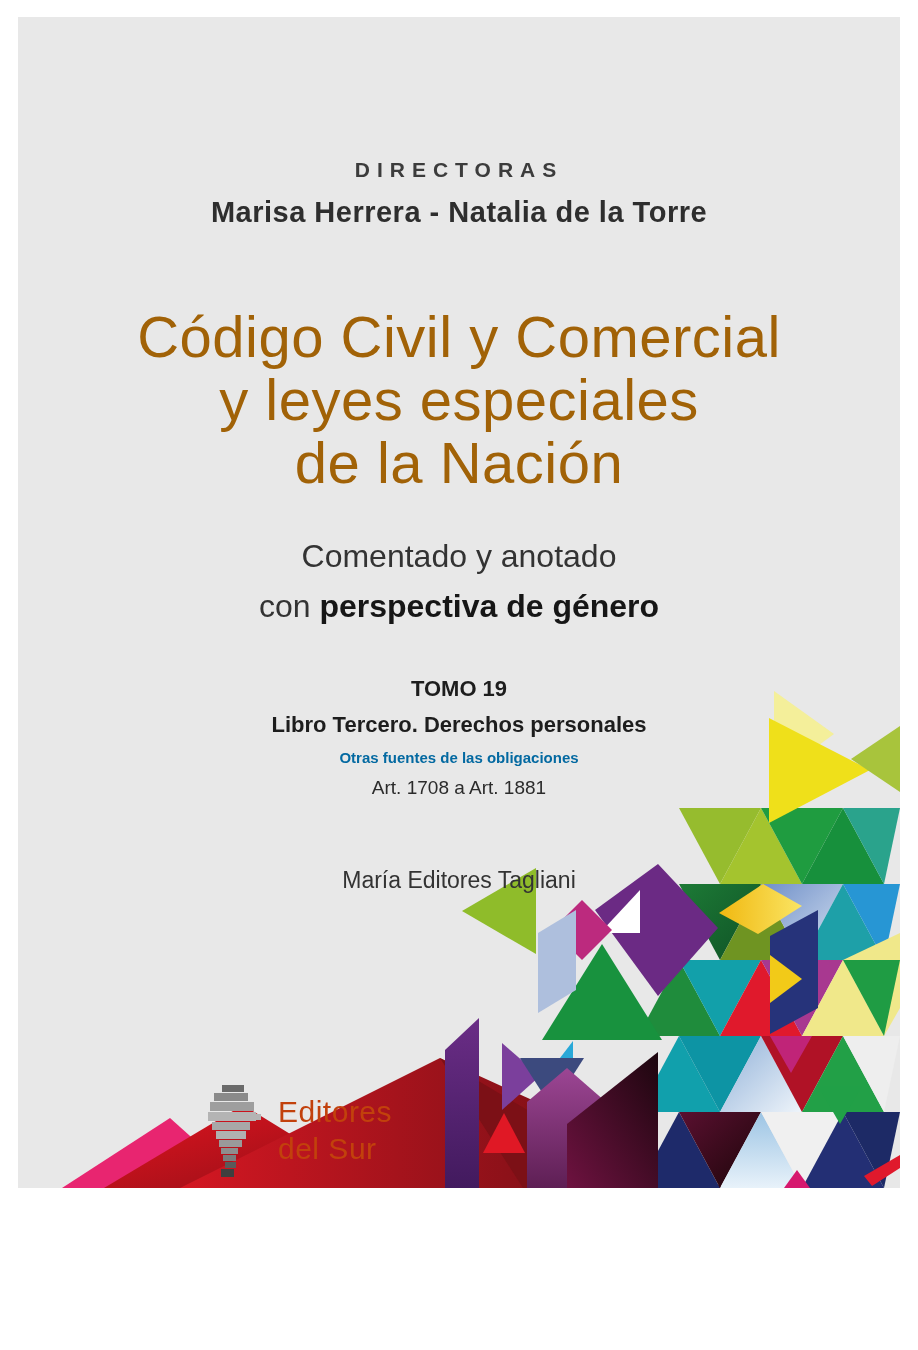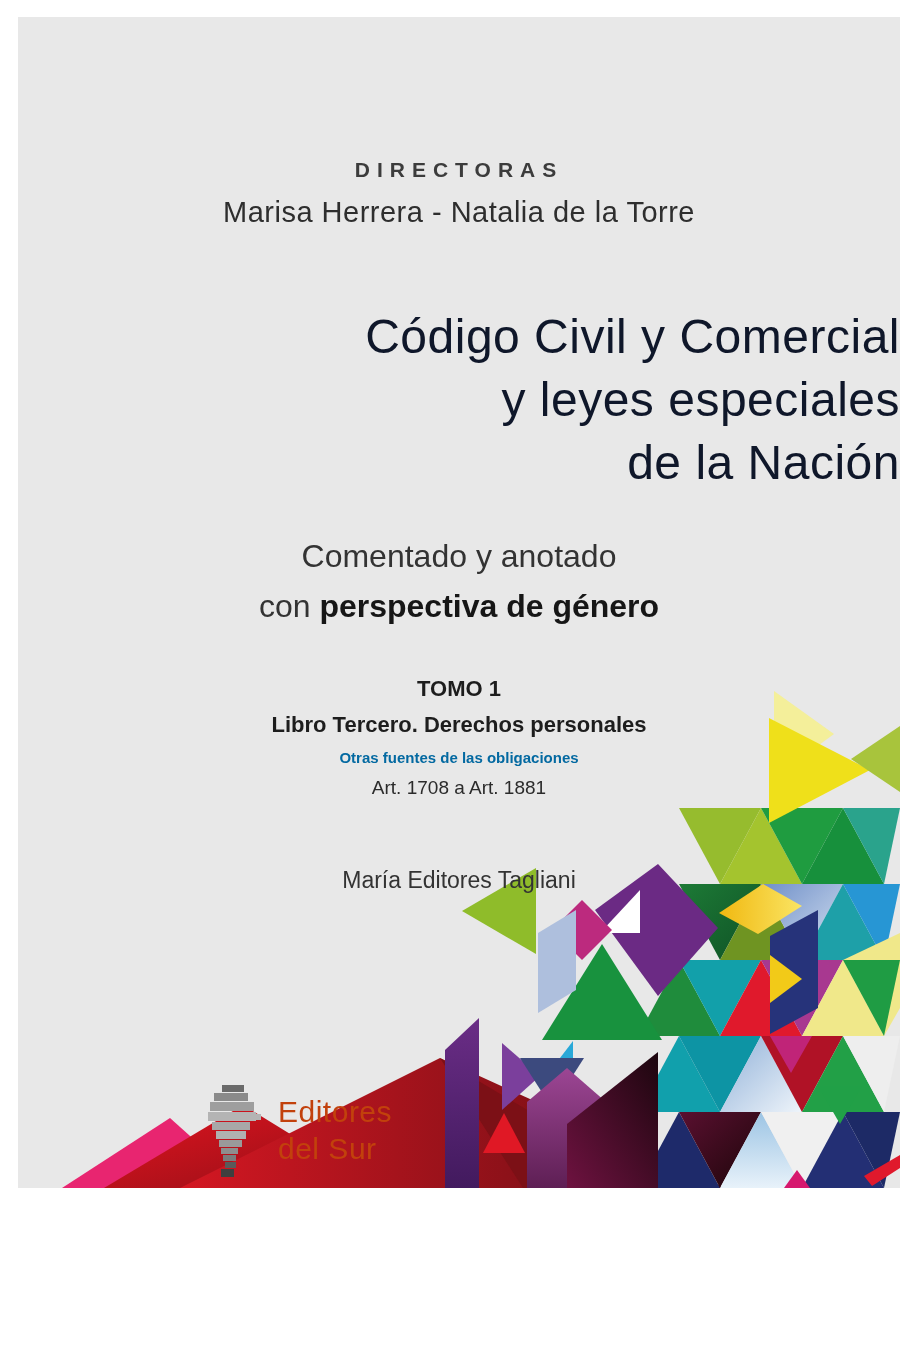--- a/index.html
+++ b/index.html
@@ -12,25 +12,25 @@
   .cover{
     position:absolute;left:18px;top:17px;width:882px;height:1171px;
     background:#e8e8e8;overflow:hidden;
   }
   .txt{position:absolute;left:0;width:100%;text-align:center;}
   .directors-label{
     top:141px;font-size:21px;font-weight:600;letter-spacing:7px;
     color:#3c3c3c;
   }
   .directors-names{
-    top:179px;font-size:29px;font-weight:400;color:#2e2e2e;letter-spacing:0.5px;
+    top:179px;font-size:29px;font-weight:700;color:#2e2e2e;letter-spacing:0.5px;
   }
   .main-title{
-    top:288px;font-size:48px;line-height:63px;font-weight:300;
-    color:#0f172a;letter-spacing:0.5px;text-align:right;
+    top:288px;font-size:58px;line-height:63px;font-weight:300;
+    color:#a16207;letter-spacing:0.5px;
   }
   .subtitle{
     top:514px;font-size:32px;line-height:50px;font-weight:400;color:#333333;
   }
   .subtitle b{font-weight:700;color:#161616;}
   .volume-block{top:659px;color:#1d1d1d;}
   .volume-block .tomo{font-size:22px;font-weight:700;margin-bottom:10px;}
   .volume-block .book{font-size:22px;font-weight:700;margin-bottom:11px;}
   .volume-block .sources{font-size:15px;font-weight:700;margin-bottom:11px;color:#0369a1;}
   .volume-block .articles{font-size:19px;font-weight:400;color:#2b2b2b;}
@@ -173,21 +173,21 @@
     <div>y leyes especiales</div>
     <div>de la Nación</div>
   </div>
 
   <div class="txt subtitle">
     <div>Comentado y anotado</div>
     <div><span>con </span><b>perspectiva de género</b></div>
   </div>
 
   <div class="txt volume-block">
-    <div class="tomo">TOMO 1</div>
+    <div class="tomo">TOMO 19</div>
     <div class="book">Libro Tercero. Derechos personales</div>
     <div class="sources">Otras fuentes de las obligaciones</div>
     <div class="articles">Art. 1708 a Art. 1881</div>
   </div>
 
 
   <div class="txt coordinator-name">María Editores Tagliani</div>
 
   <div class="publisher">
     <svg width="58" height="105" viewBox="0 0 58 105" aria-hidden="true">

